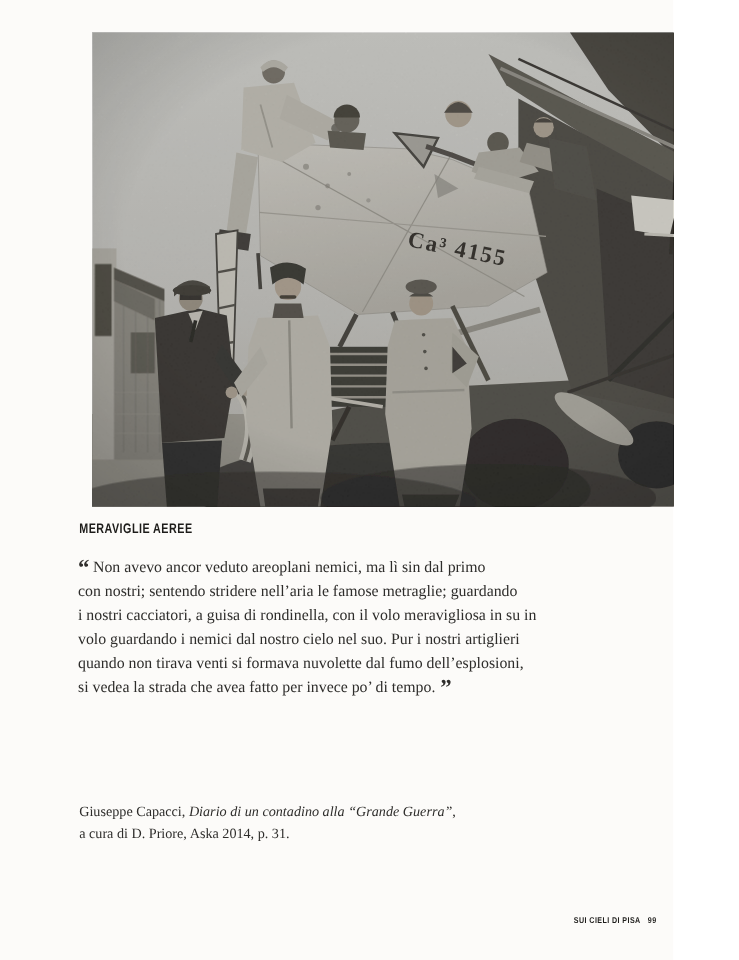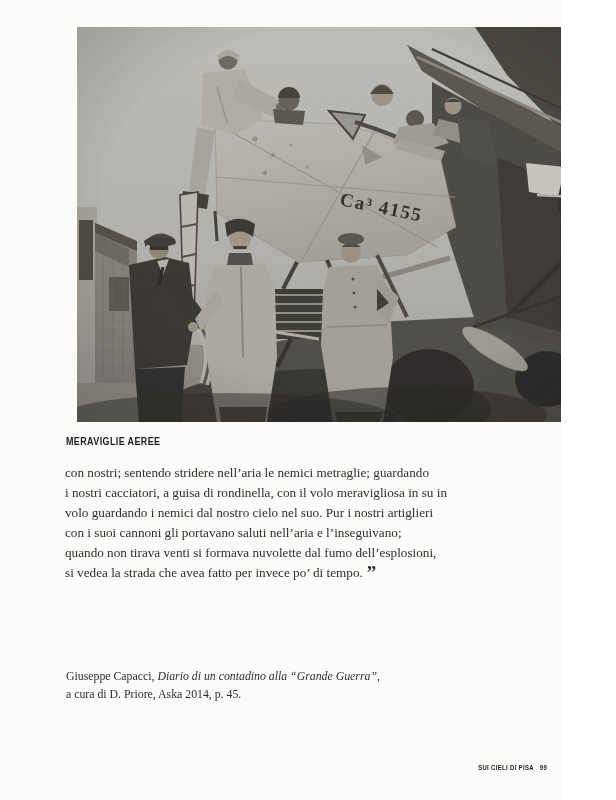--- a/index.html
+++ b/index.html
@@ -250,30 +250,30 @@
 
       <rect x="0" y="0" width="539" height="395" fill="url(#vig)"></rect>
       <rect x="0" y="0" width="539" height="395" filter="url(#grainDark)" opacity="0.13"></rect>
       <rect x="0" y="0" width="539" height="395" filter="url(#grainLight)" opacity="0.09"></rect>
     </svg>
   </figure>
 
   <h2 class="heading">MERAVIGLIE AEREE</h2>
 
   <div class="quote">
-    <p><span>con nostri; sentendo stridere nell’aria le nemici metraglie; guardando</span></p>
+    <p><span class="qmark open">“</span><span>Non avevo ancor veduto areoplani nemici, ma lì sin dal primo</span></p>
+    <p><span>con nostri; sentendo stridere nell’aria le famose metraglie; guardando</span></p>
     <p><span>i nostri cacciatori, a guisa di rondinella, con il volo meravigliosa in su in</span></p>
     <p><span>volo guardando i nemici dal nostro cielo nel suo. Pur i nostri artiglieri</span></p>
-    <p><span>con i suoi cannoni gli portavano saluti nell’aria e l’inseguivano;</span></p>
     <p><span>quando non tirava venti si formava nuvolette dal fumo dell’esplosioni,</span></p>
     <p><span>si vedea la strada che avea fatto per invece po’ di tempo.</span><span class="qmark close">”</span></p>
   </div>
 
   <div class="citation">
     <p><span>Giuseppe Capacci, </span><i>Diario di un contadino alla “Grande Guerra”</i><span>,</span></p>
-    <p><span>a cura di D. Priore, Aska 2014, p. 45.</span></p>
+    <p><span>a cura di D. Priore, Aska 2014, p. 31.</span></p>
   </div>
 
   <div class="footer">
     <span>SUI CIELI DI PISA</span><span class="pageno">99</span>
   </div>
 
 </div>
 
 </body></html>

